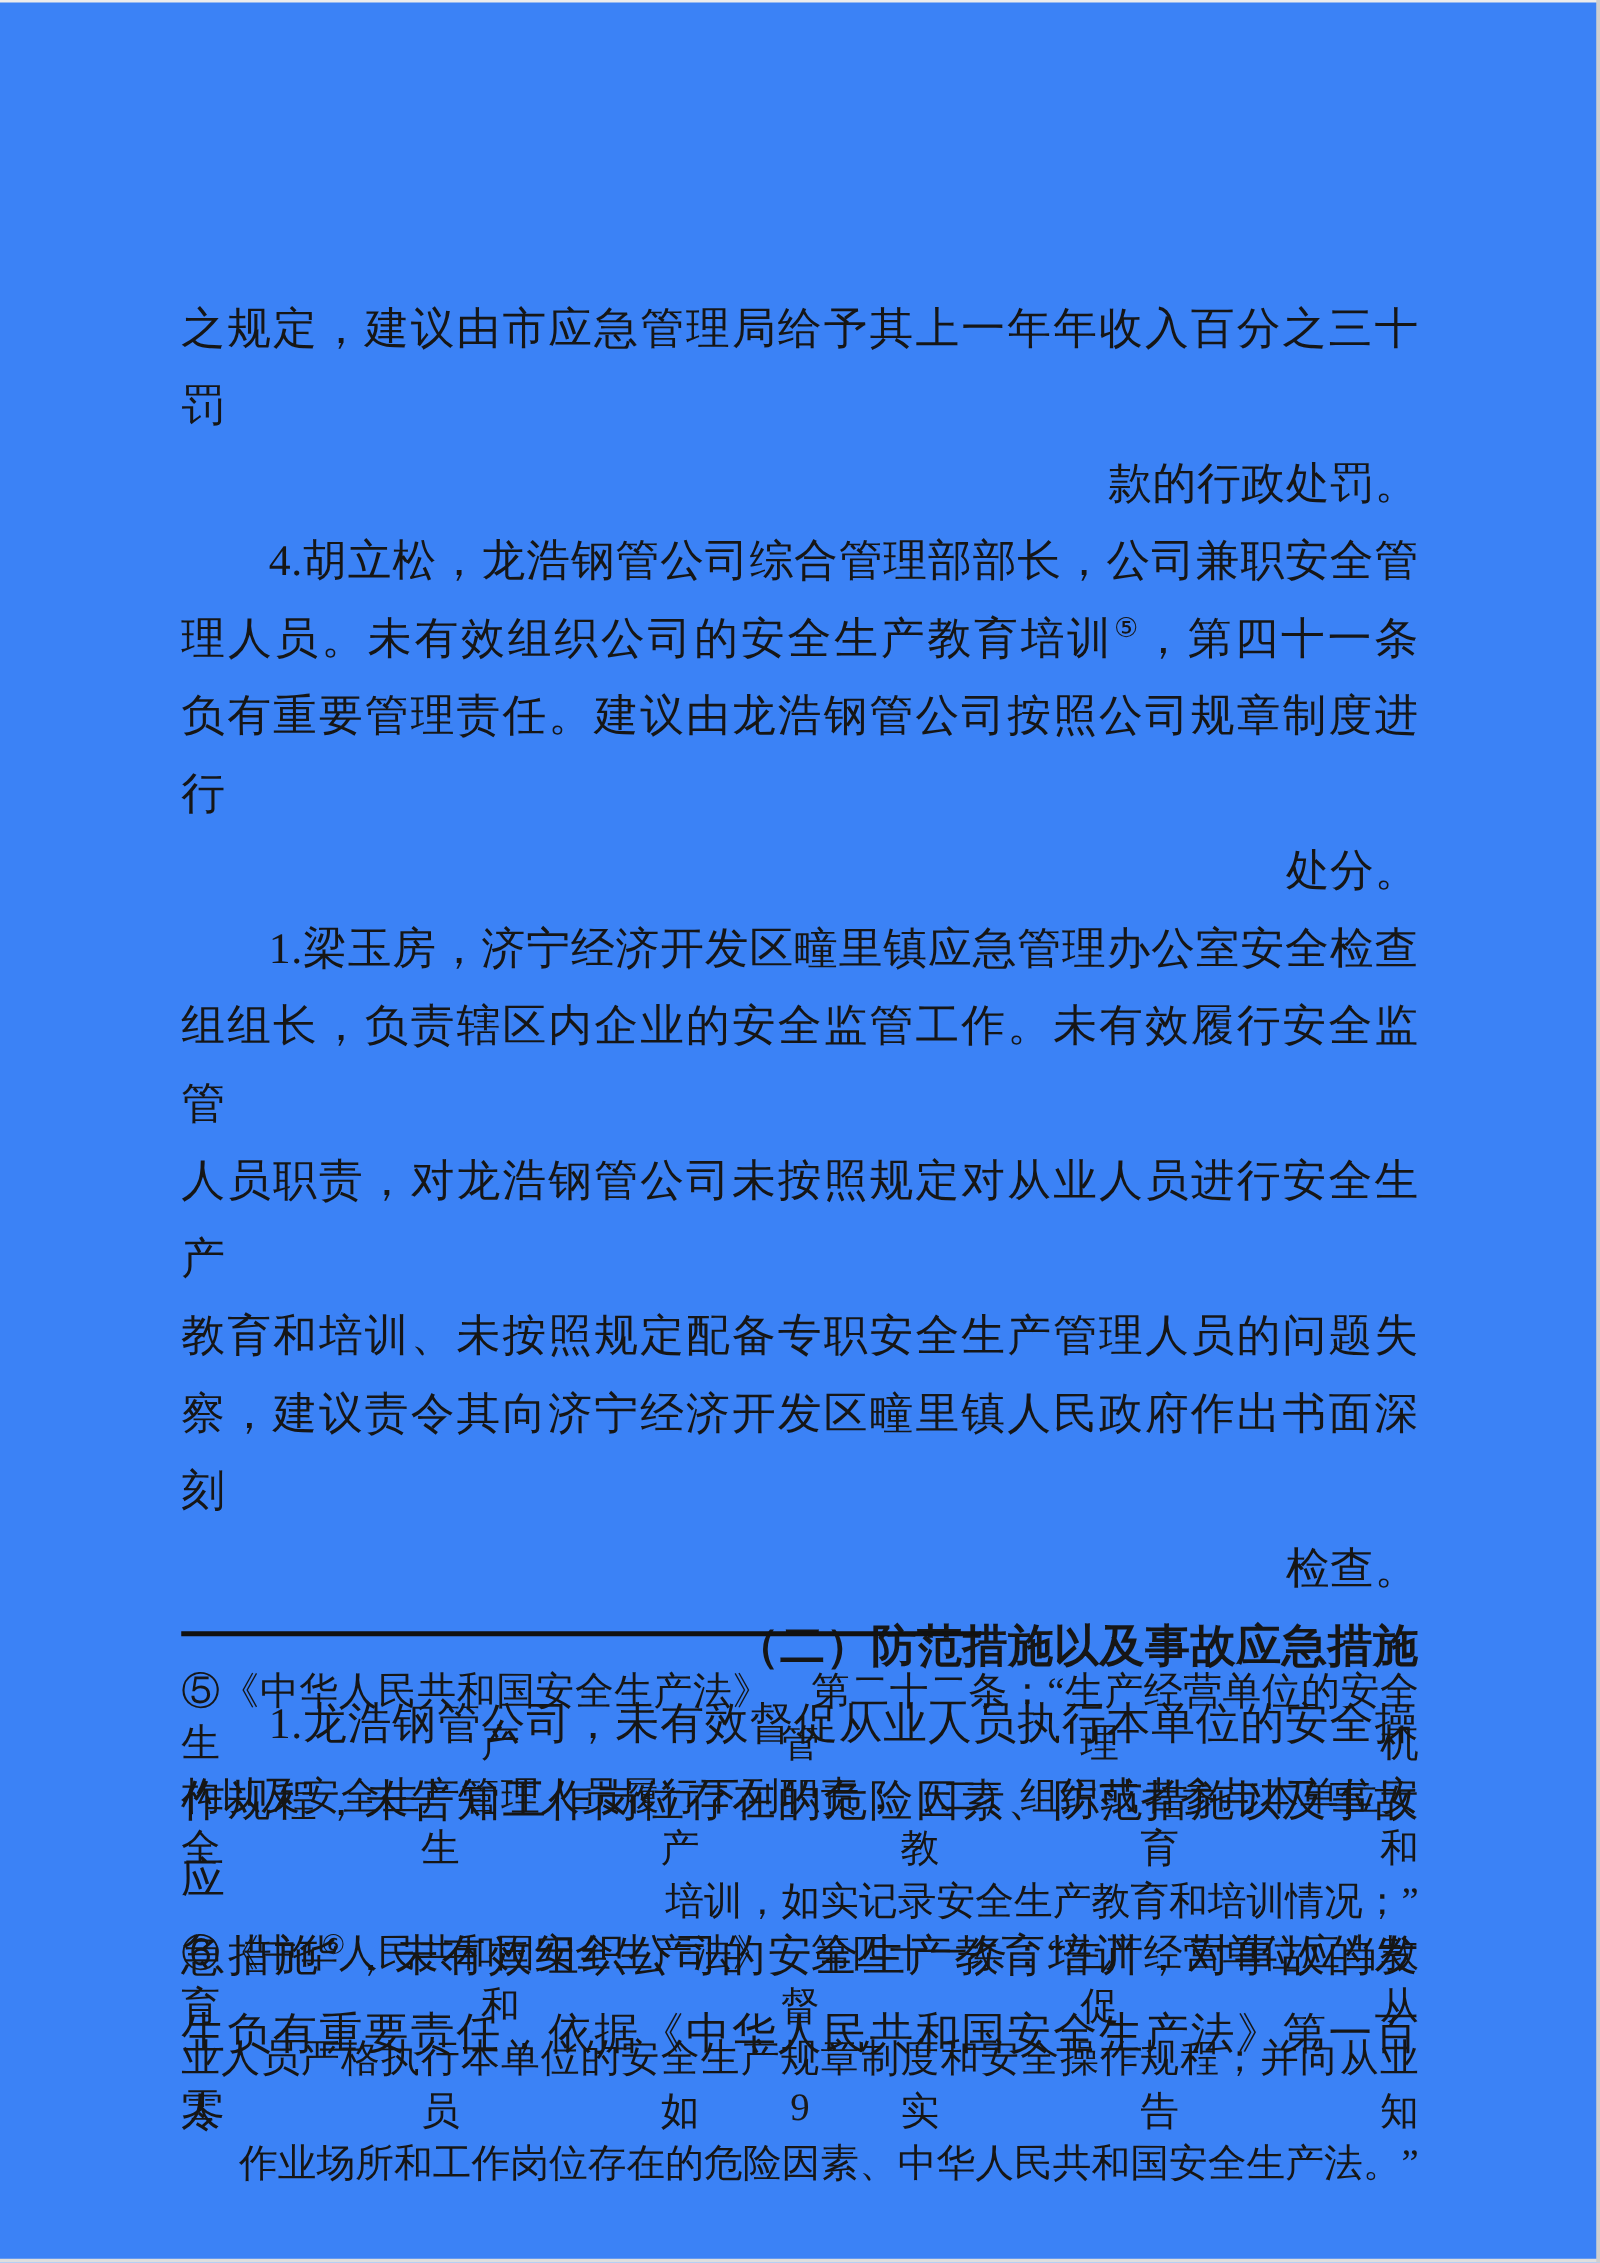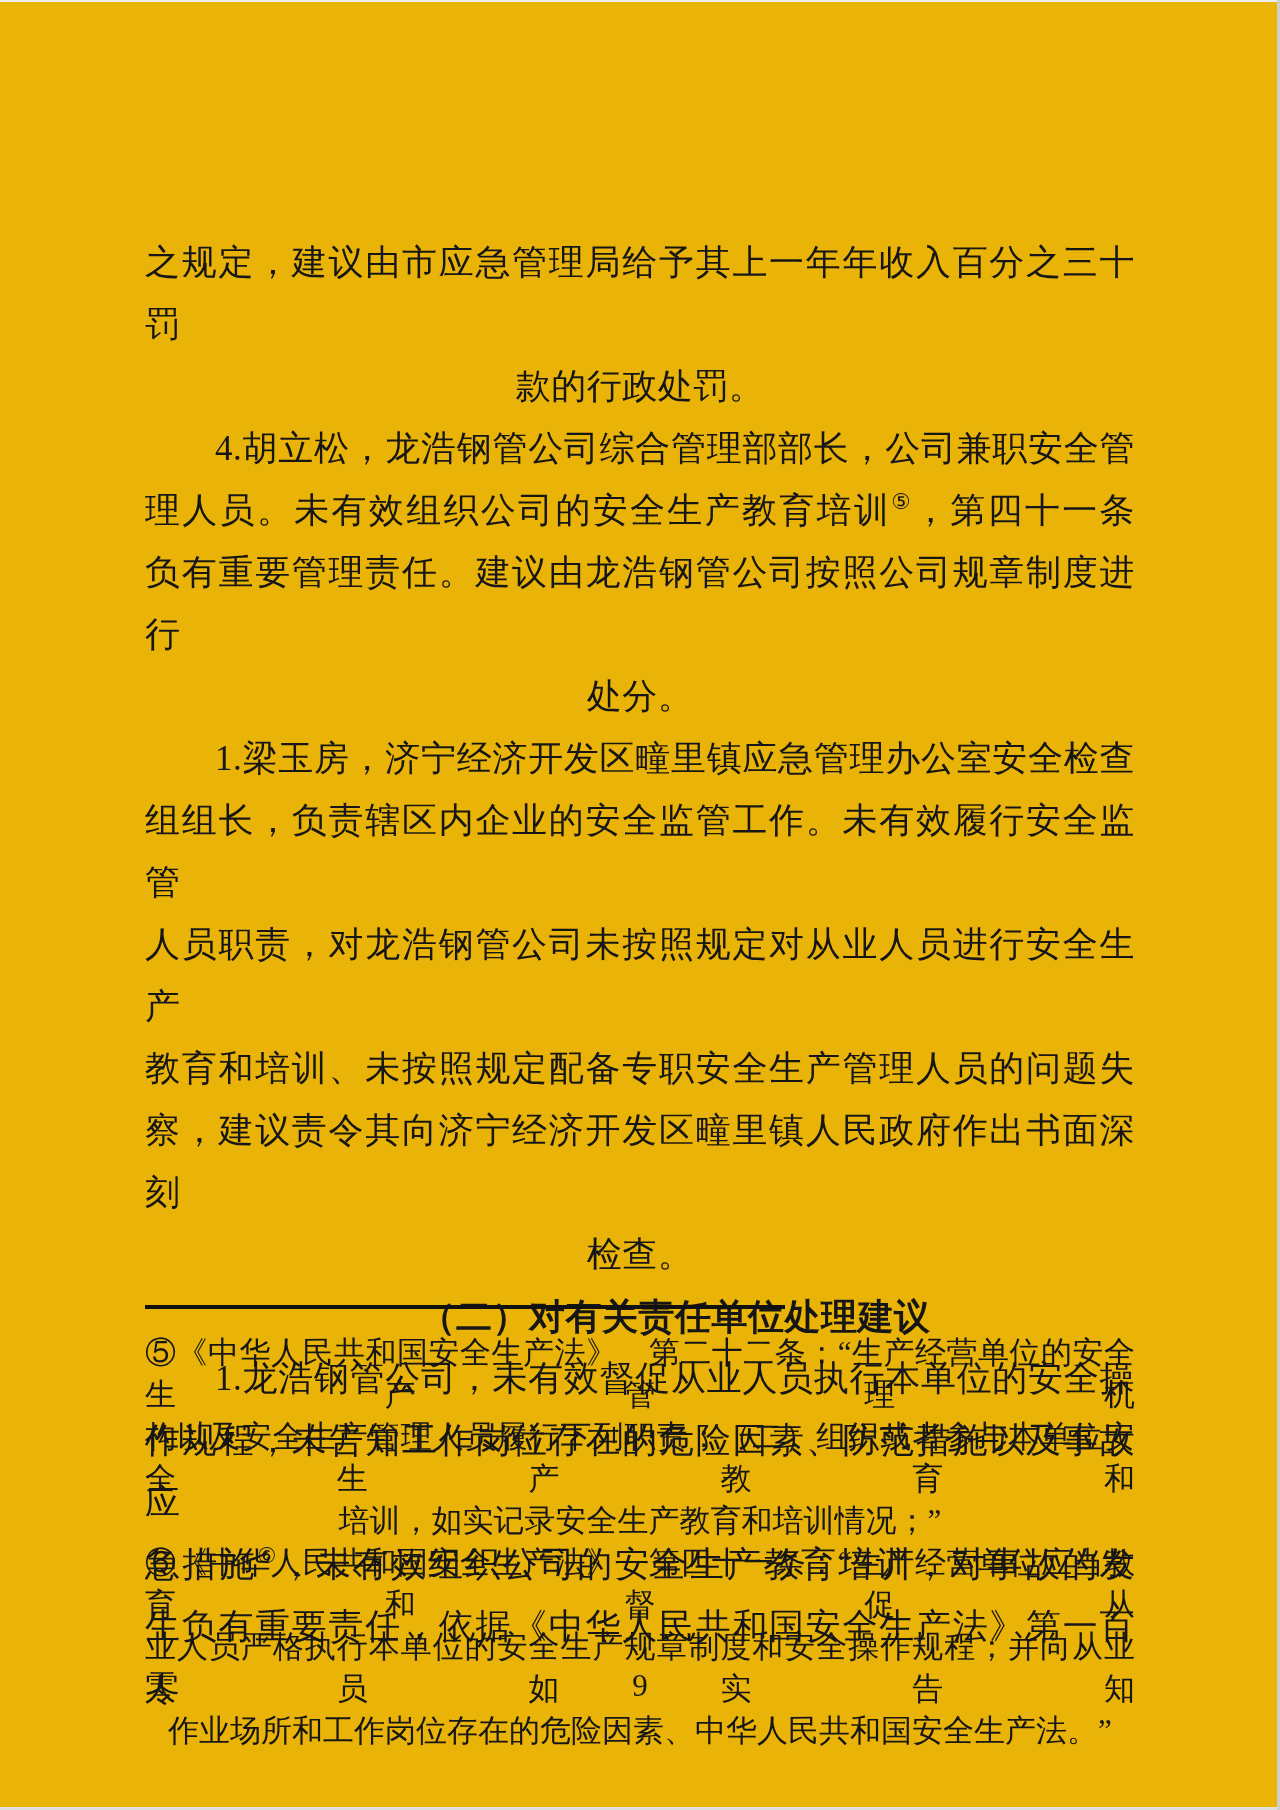--- a/index.html
+++ b/index.html
@@ -4,21 +4,21 @@
 <style>
   html, body {
     margin: 0;
     padding: 0;
     background: #ffffff;
   }
   .page {
     position: relative;
     width: 1280px;
     height: 1810px;
-    background: #eab308;
+    background: #3b82f6;
     overflow: hidden;
     font-family: "Liberation Serif", "DejaVu Serif", serif;
     color: #161616;
     box-shadow: inset -3px 0 0 #cfcfcf, inset 0 -3px 0 #dedede, inset 0 2px 0 #ececec;
   }
   .body-text {
     position: absolute;
     left: 145px;
     top: 232px;
     width: 990px;
@@ -37,21 +37,21 @@
   .fn-sep {
     position: absolute;
     left: 145px;
     top: 1305px;
     width: 640px;
     height: 4px;
     background: #111111;
   }
   .line {
     white-space: nowrap;
-    text-align: center;
+    text-align: right;
   }
   .line.fill {
     white-space: normal;
     text-align: justify;
     text-align-last: justify;
     text-justify: inter-character;
   }
   .line.indent { text-indent: 70px; }
   .para.heading .line {
     font-weight: bold;
@@ -89,21 +89,21 @@
       </div>
       <div class="para">
         <div class="line fill indent"><span class="seg">1.梁玉房，济宁经济开发区疃里镇应急管理办公室安全检查</span></div>
         <div class="line fill"><span class="seg">组组长，负责辖区内企业的安全监管工作。未有效履行安全监管</span></div>
         <div class="line fill"><span class="seg">人员职责，对龙浩钢管公司未按照规定对从业人员进行安全生产</span></div>
         <div class="line fill"><span class="seg">教育和培训、未按照规定配备专职安全生产管理人员的问题失</span></div>
         <div class="line fill"><span class="seg">察，建议责令其向济宁经济开发区疃里镇人民政府作出书面深刻</span></div>
         <div class="line"><span class="seg">检查。</span></div>
       </div>
       <div class="para heading">
-        <div class="line indent"><span class="seg">（二）对有关责任单位处理建议</span></div>
+        <div class="line indent"><span class="seg">（二）防范措施以及事故应急措施</span></div>
       </div>
       <div class="para">
         <div class="line fill indent"><span class="seg">1.龙浩钢管公司，未有效督促从业人员执行本单位的安全操</span></div>
         <div class="line fill"><span class="seg">作规程，未告知工作岗位存在的危险因素、防范措施以及事故应</span></div>
         <div class="line fill"><span class="seg">急措施</span><span class="sup">⑥</span><span class="seg">，未有效组织公司的安全生产教育培训，对事故的发</span></div>
         <div class="line fill"><span class="seg">生负有重要责任，依据《中华人民共和国安全生产法》第一百零</span></div>
       </div>
     </main>
   <div class="fn-sep"></div>
   <section class="footnotes" id="fn-root">

